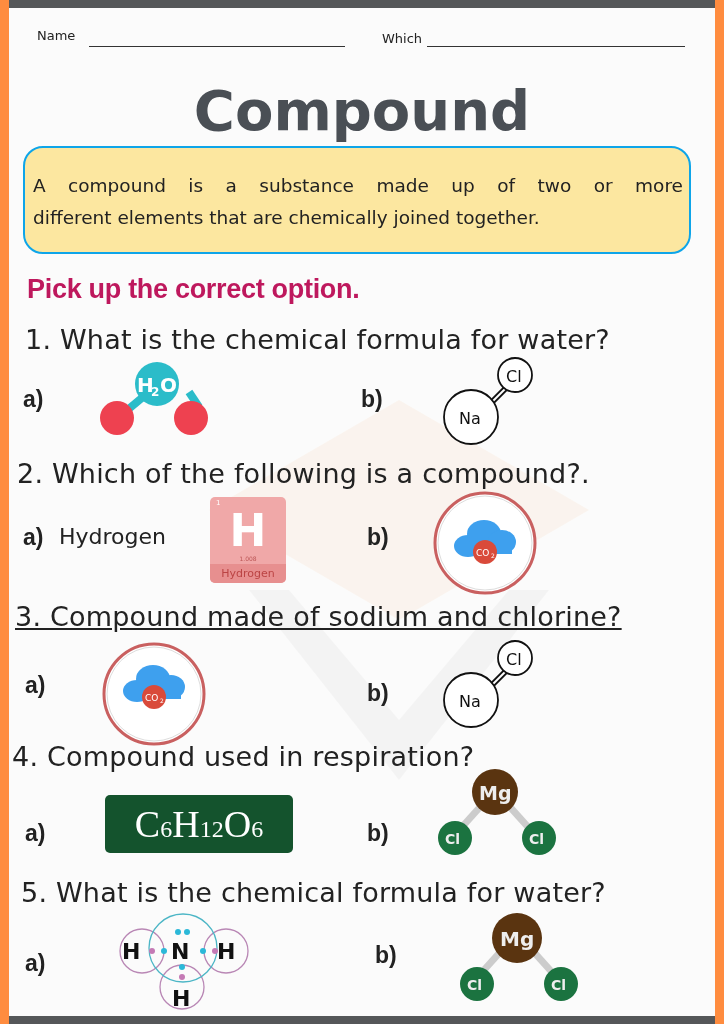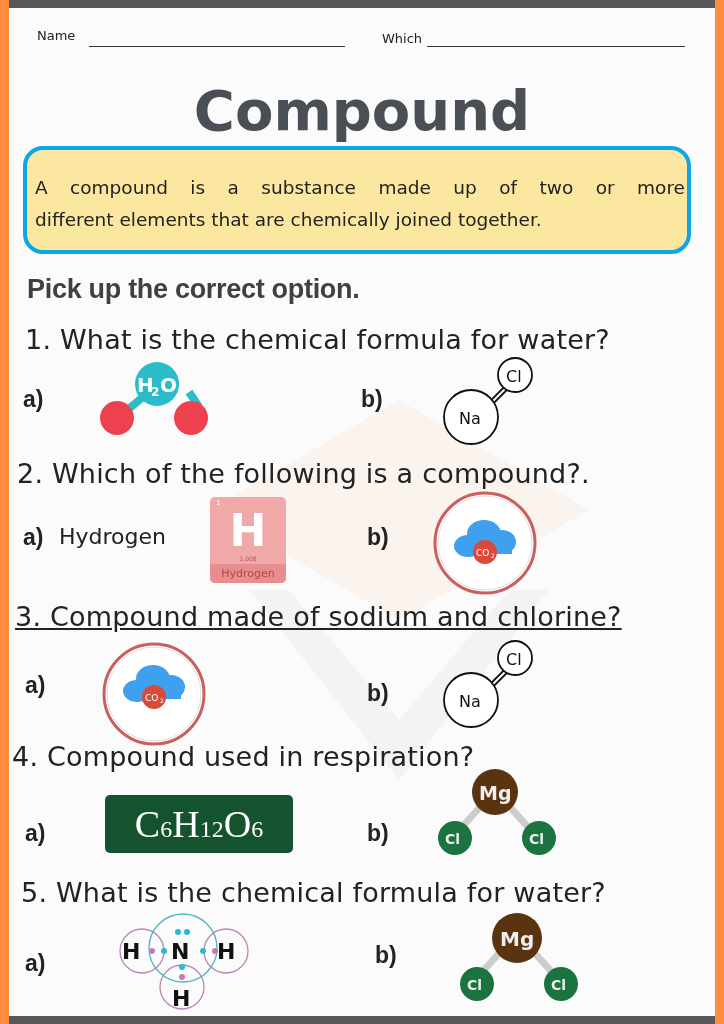--- a/index.html
+++ b/index.html
@@ -5,23 +5,23 @@
   html, body { margin:0; padding:0; }
   body { width:724px; height:1024px; position:relative; overflow:hidden; background:#ff8c3f; font-family:"DejaVu Sans","Liberation Sans",sans-serif; color:#111; }
   .page { position:absolute; left:9px; top:0; width:706px; height:1024px; background:#fbfbfb; }
   .topbar { position:absolute; left:0; top:0; width:706px; height:8px; background:#555759; }
   .botbar { position:absolute; left:0; bottom:0; width:706px; height:8px; background:#555759; }
   .watermark { position:absolute; left:200px; top:360px; width:380px; height:420px; opacity:0.06; }
   .abs { position:absolute; }
   .label { font-size:13px; color:#222; }
   .line { position:absolute; height:1px; background:#333; }
   .title { position:absolute; left:0; width:706px; top:68px; text-align:center; font-family:"DejaVu Sans",sans-serif; font-weight:bold; font-size:56px; color:#4a4f55; letter-spacing:0px;margin-top:10px; }
-  .defbox { position:absolute; left:14px; top:146px; width:668px; height:108px; background:#fce7a0; border:4px solid #0ea5e9; border-radius:20px; box-sizing:border-box; }
+  .defbox { position:absolute; left:14px; top:146px; width:668px; height:108px; background:#fce7a0; border:2px solid #0ea5e9; border-radius:20px; box-sizing:border-box; }
   .defbox p { margin:0; position:absolute; left:8px; top:22px; width:650px; font-size:18.5px; line-height:32px; color:#222; text-align:justify; text-align-last:justify; }
-  .instr { position:absolute; left:18px; top:274px; font-family:"Liberation Sans",sans-serif; font-weight:bold; font-size:27px; color:#404040; letter-spacing:-0.3px; }
+  .instr { position:absolute; left:18px; top:274px; font-family:"Liberation Sans",sans-serif; font-weight:bold; font-size:27px; color:#be185d; letter-spacing:-0.3px; }
   .q { position:absolute; font-size:27px; color:#222; letter-spacing:0.2px; white-space:nowrap; }
   .opt { position:absolute; font-family:"Liberation Sans",sans-serif; font-weight:bold; font-size:23px; color:#222; }
   .optword { position:absolute; font-size:22px; color:#222; }
   svg text { font-family:"DejaVu Sans",sans-serif; }
 </style>
 </head>
 <body>
 
 <div class="page">
   <div class="topbar"></div>

